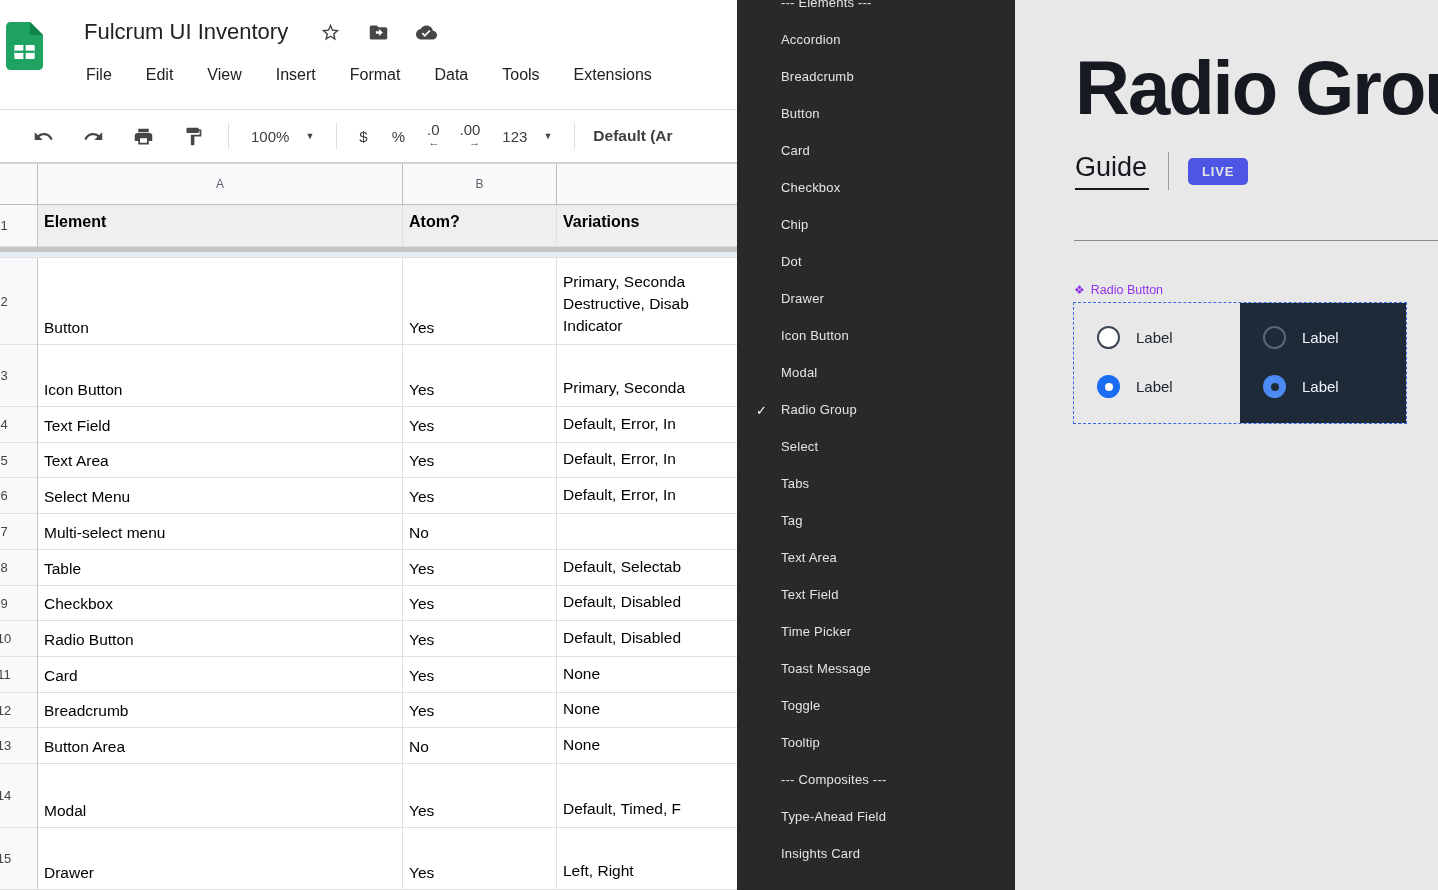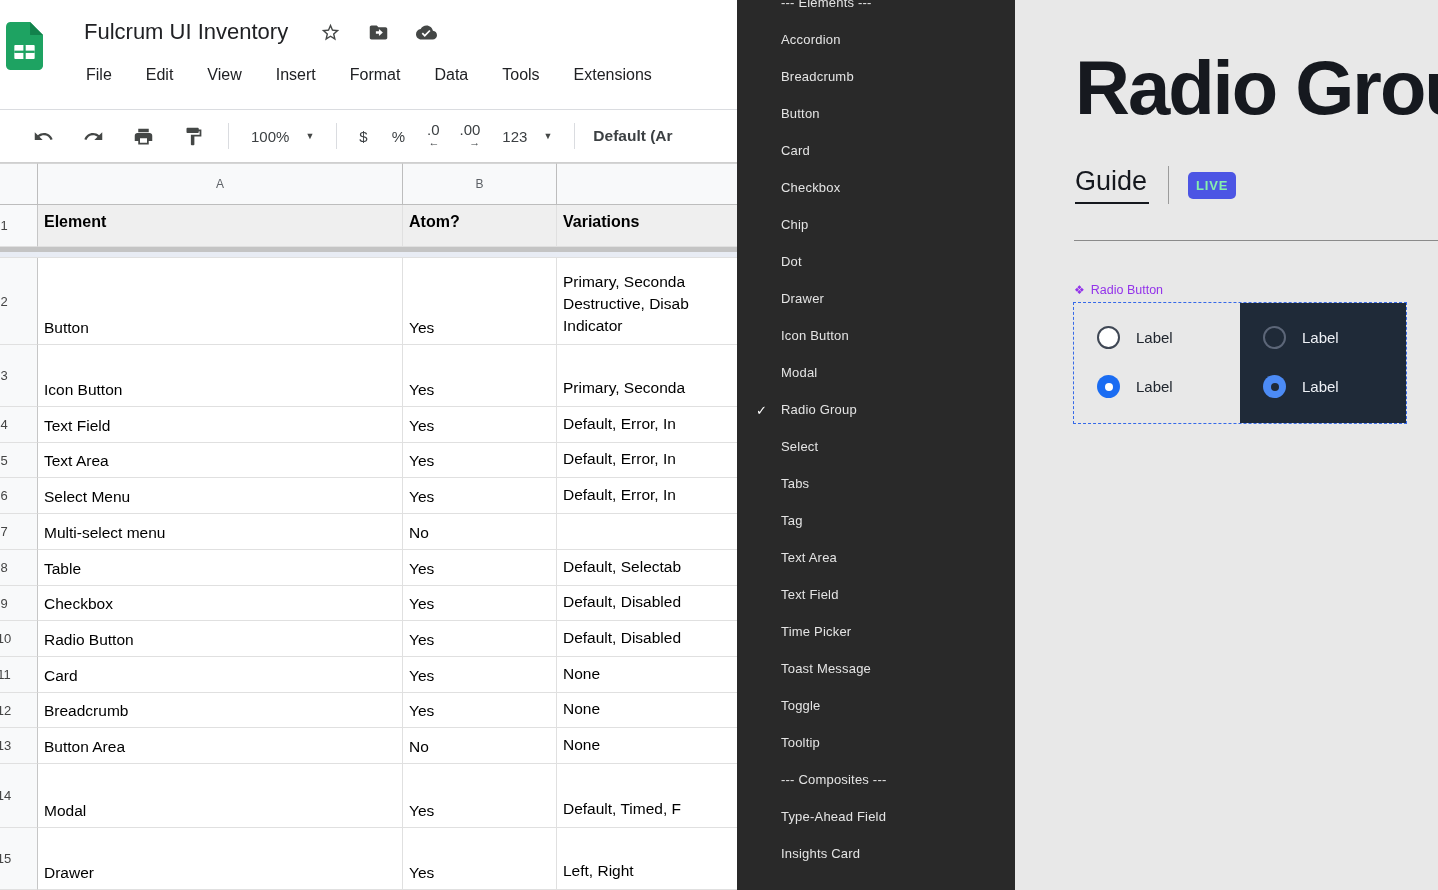--- a/index.html
+++ b/index.html
@@ -54,25 +54,25 @@
   
   .layers { position:absolute; left:737px; top:0; width:278px; height:890px; background:var(--sidebar-bg,#292929); overflow:hidden; }
   .layers-list { position:absolute; left:0; top:-16px; right:0; }
   .sb-item { position:relative; height:37px; display:flex; align-items:center; padding-left:44px; cursor:pointer; }
   .sb-label { font-size:13px; color:#e4e4e4; letter-spacing:.2px; white-space:nowrap; }
   .sb-check { position:absolute; left:19px; top:50%; transform:translateY(-50%); color:#fff; font-size:13px; }
 
   
   .canvas { position:absolute; left:1015px; top:0; width:423px; height:890px; background:var(--canvas-bg,#e8e8e8); overflow:hidden; }
   .cv-title { position:absolute; left:60px; top:44px; font-size:76px; font-weight:bold; letter-spacing:-2px; color:#16191f; white-space:nowrap; }
-  .cv-tabs { position:absolute; left:60px; top:166px; display:flex; align-items:center; gap:19px;justify-content:space-between; }
+  .cv-tabs { position:absolute; left:60px; top:152px; display:flex; align-items:center; gap:19px;justify-content:space-between; }
   .cv-guide { font-size:27px; color:#15181e; text-decoration:none; border-bottom:2.5px solid #15181e; padding:0 2px 5px 0; cursor:pointer; }
   .cv-vsep { width:1px; height:38px; background:#9b9b9b; }
-  .cv-live { background:var(--live-badge,#4c55e4); color:#86efac; font-size:13px; font-weight:bold; letter-spacing:.8px;
-             padding:6px 8px; border-radius:5px; cursor:default; }
+  .cv-live { background:var(--live-badge,#4c55e4); color:#e5e5e5; font-size:13px; font-weight:bold; letter-spacing:.8px;
+             padding:6px 14px; border-radius:5px; cursor:default; }
   .cv-hr { position:absolute; left:59px; right:0; top:240px; height:1px; background:#8a8a8a; }
   .cv-complabel { position:absolute; left:59px; top:283px; display:flex; align-items:center; gap:6px;
                   color:var(--component-purple,#9333ea); font-size:12.5px; }
   .cv-complabel .glyph { font-size:12px; }
 
   .sel-box { position:absolute; left:58px; top:302px; width:334px; height:122px;
              border:1.5px dashed var(--selection-blue,#3569e8); display:flex; }
   .half { flex:1; padding:23px 0 0 23px; display:flex; flex-direction:column; gap:26px; }
   .half.dark { background:var(--preview-dark-bg,#1f2a38); }
   .radio-row { display:flex; align-items:center; gap:16px; height:23px; cursor:pointer; }

